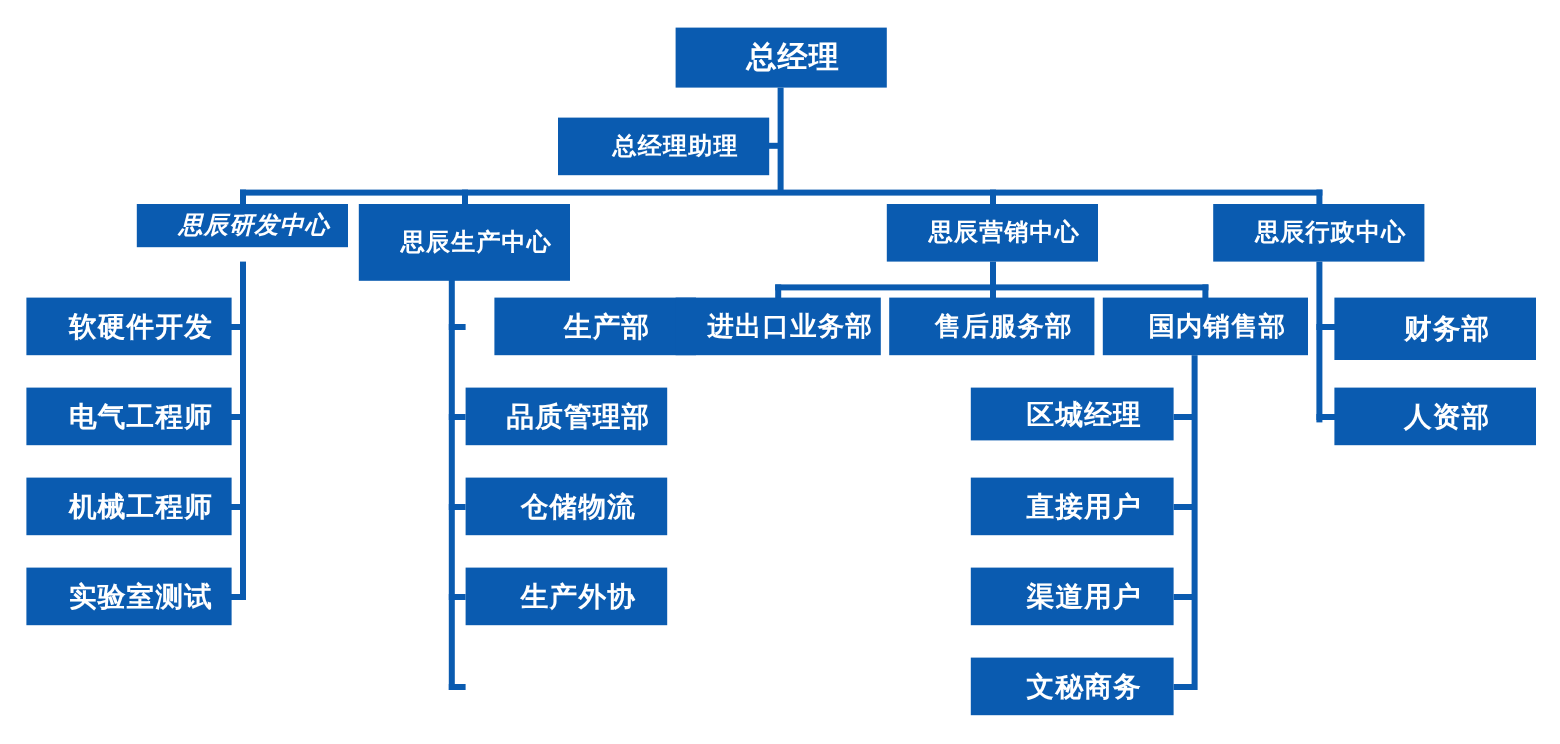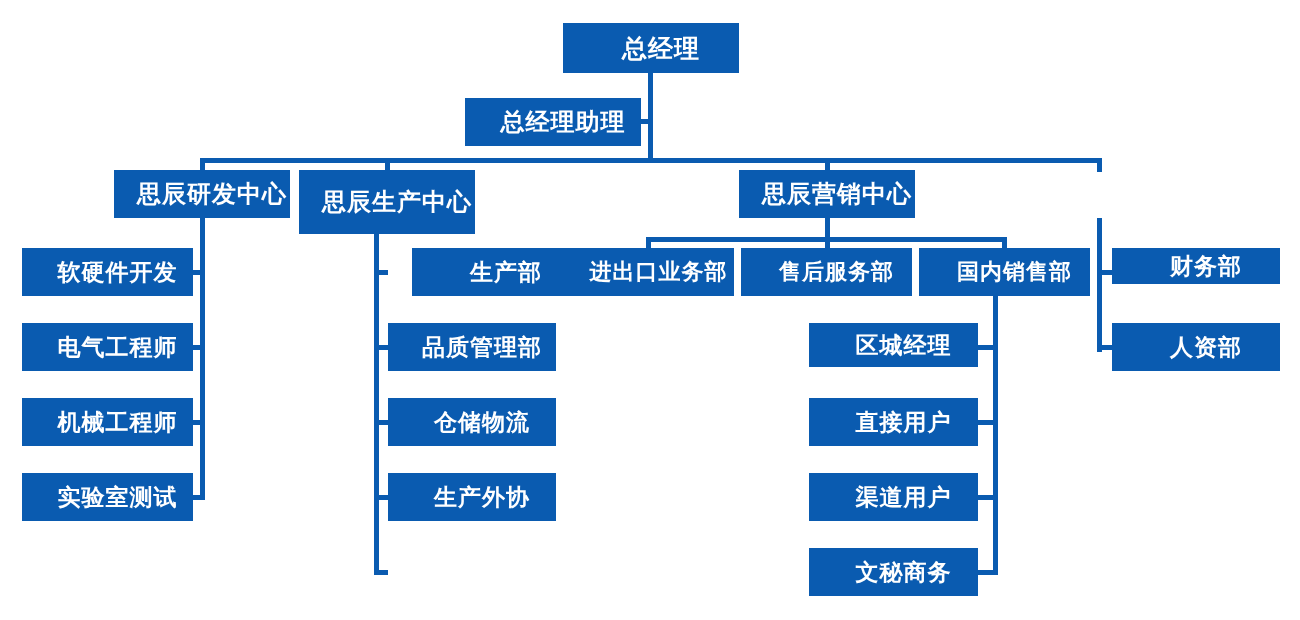--- a/index.html
+++ b/index.html
@@ -26,21 +26,21 @@
     justify-content: center;
     font-weight: bold;
     letter-spacing: 1px;
     box-sizing: border-box;
     white-space: nowrap;
     line-height: 1;
     user-select: none;
     padding-left: 20px;
   }
   .node-lvl1 { font-size: 25px; }
-  .node-lvl2 { font-size: 24px; }
+  .node-lvl2 { font-size: 20px; }
   .node-lvl3 { font-size: 23px; }
   .node-lvl4 { font-size: 22px; }
   .connector {
     position: absolute;
     background: #0a5bb0;
   }
 </style>
 </head>
 <body>
 
@@ -86,28 +86,31 @@
   <div class="connector" style="left:1097px; top:345px; width:16px; height:5px;"></div>
 
   <div class="node node-lvl1" style="left:563px; top:23px; width:176px; height:50px;">
     <span>总经理</span>
   </div>
 
   <div class="node node-lvl2" style="left:465px; top:98px; width:176px; height:48px;">
     <span>总经理助理</span>
   </div>
 
-  <div class="node node-lvl2" style="left:114px; top:170px; width:176px; height:48px;">
+  <div class="node node-lvl2" style="left:114px; top:170px; width:176px; height:36px;font-style:italic;">
     <span>思辰研发中心</span>
   </div>
   <div class="node node-lvl2" style="left:299px; top:170px; width:176px; height:64px;">
     <span>思辰生产中心</span>
   </div>
   <div class="node node-lvl2" style="left:739px; top:170px; width:176px; height:48px;">
     <span>思辰营销中心</span>
+  </div>
+  <div class="node node-lvl2" style="left:1011px; top:170px; width:176px; height:48px;">
+    <span>思辰行政中心</span>
   </div>
 
   <div class="node node-lvl3" style="left:22px; top:248px; width:171px; height:48px;">
     <span>软硬件开发</span>
   </div>
   <div class="node node-lvl3" style="left:22px; top:323px; width:171px; height:48px;">
     <span>电气工程师</span>
   </div>
   <div class="node node-lvl3" style="left:22px; top:398px; width:171px; height:48px;">
     <span>机械工程师</span>
@@ -145,20 +148,20 @@
   <div class="node node-lvl3" style="left:809px; top:398px; width:169px; height:48px;">
     <span>直接用户</span>
   </div>
   <div class="node node-lvl3" style="left:809px; top:473px; width:169px; height:48px;">
     <span>渠道用户</span>
   </div>
   <div class="node node-lvl3" style="left:809px; top:548px; width:169px; height:48px;">
     <span>文秘商务</span>
   </div>
 
-  <div class="node node-lvl3" style="left:1112px; top:248px; width:168px; height:36px;">
+  <div class="node node-lvl3" style="left:1112px; top:248px; width:168px; height:52px;">
     <span>财务部</span>
   </div>
   <div class="node node-lvl3" style="left:1112px; top:323px; width:168px; height:48px;">
     <span>人资部</span>
   </div>
 
 </div>
 
 </body></html>

